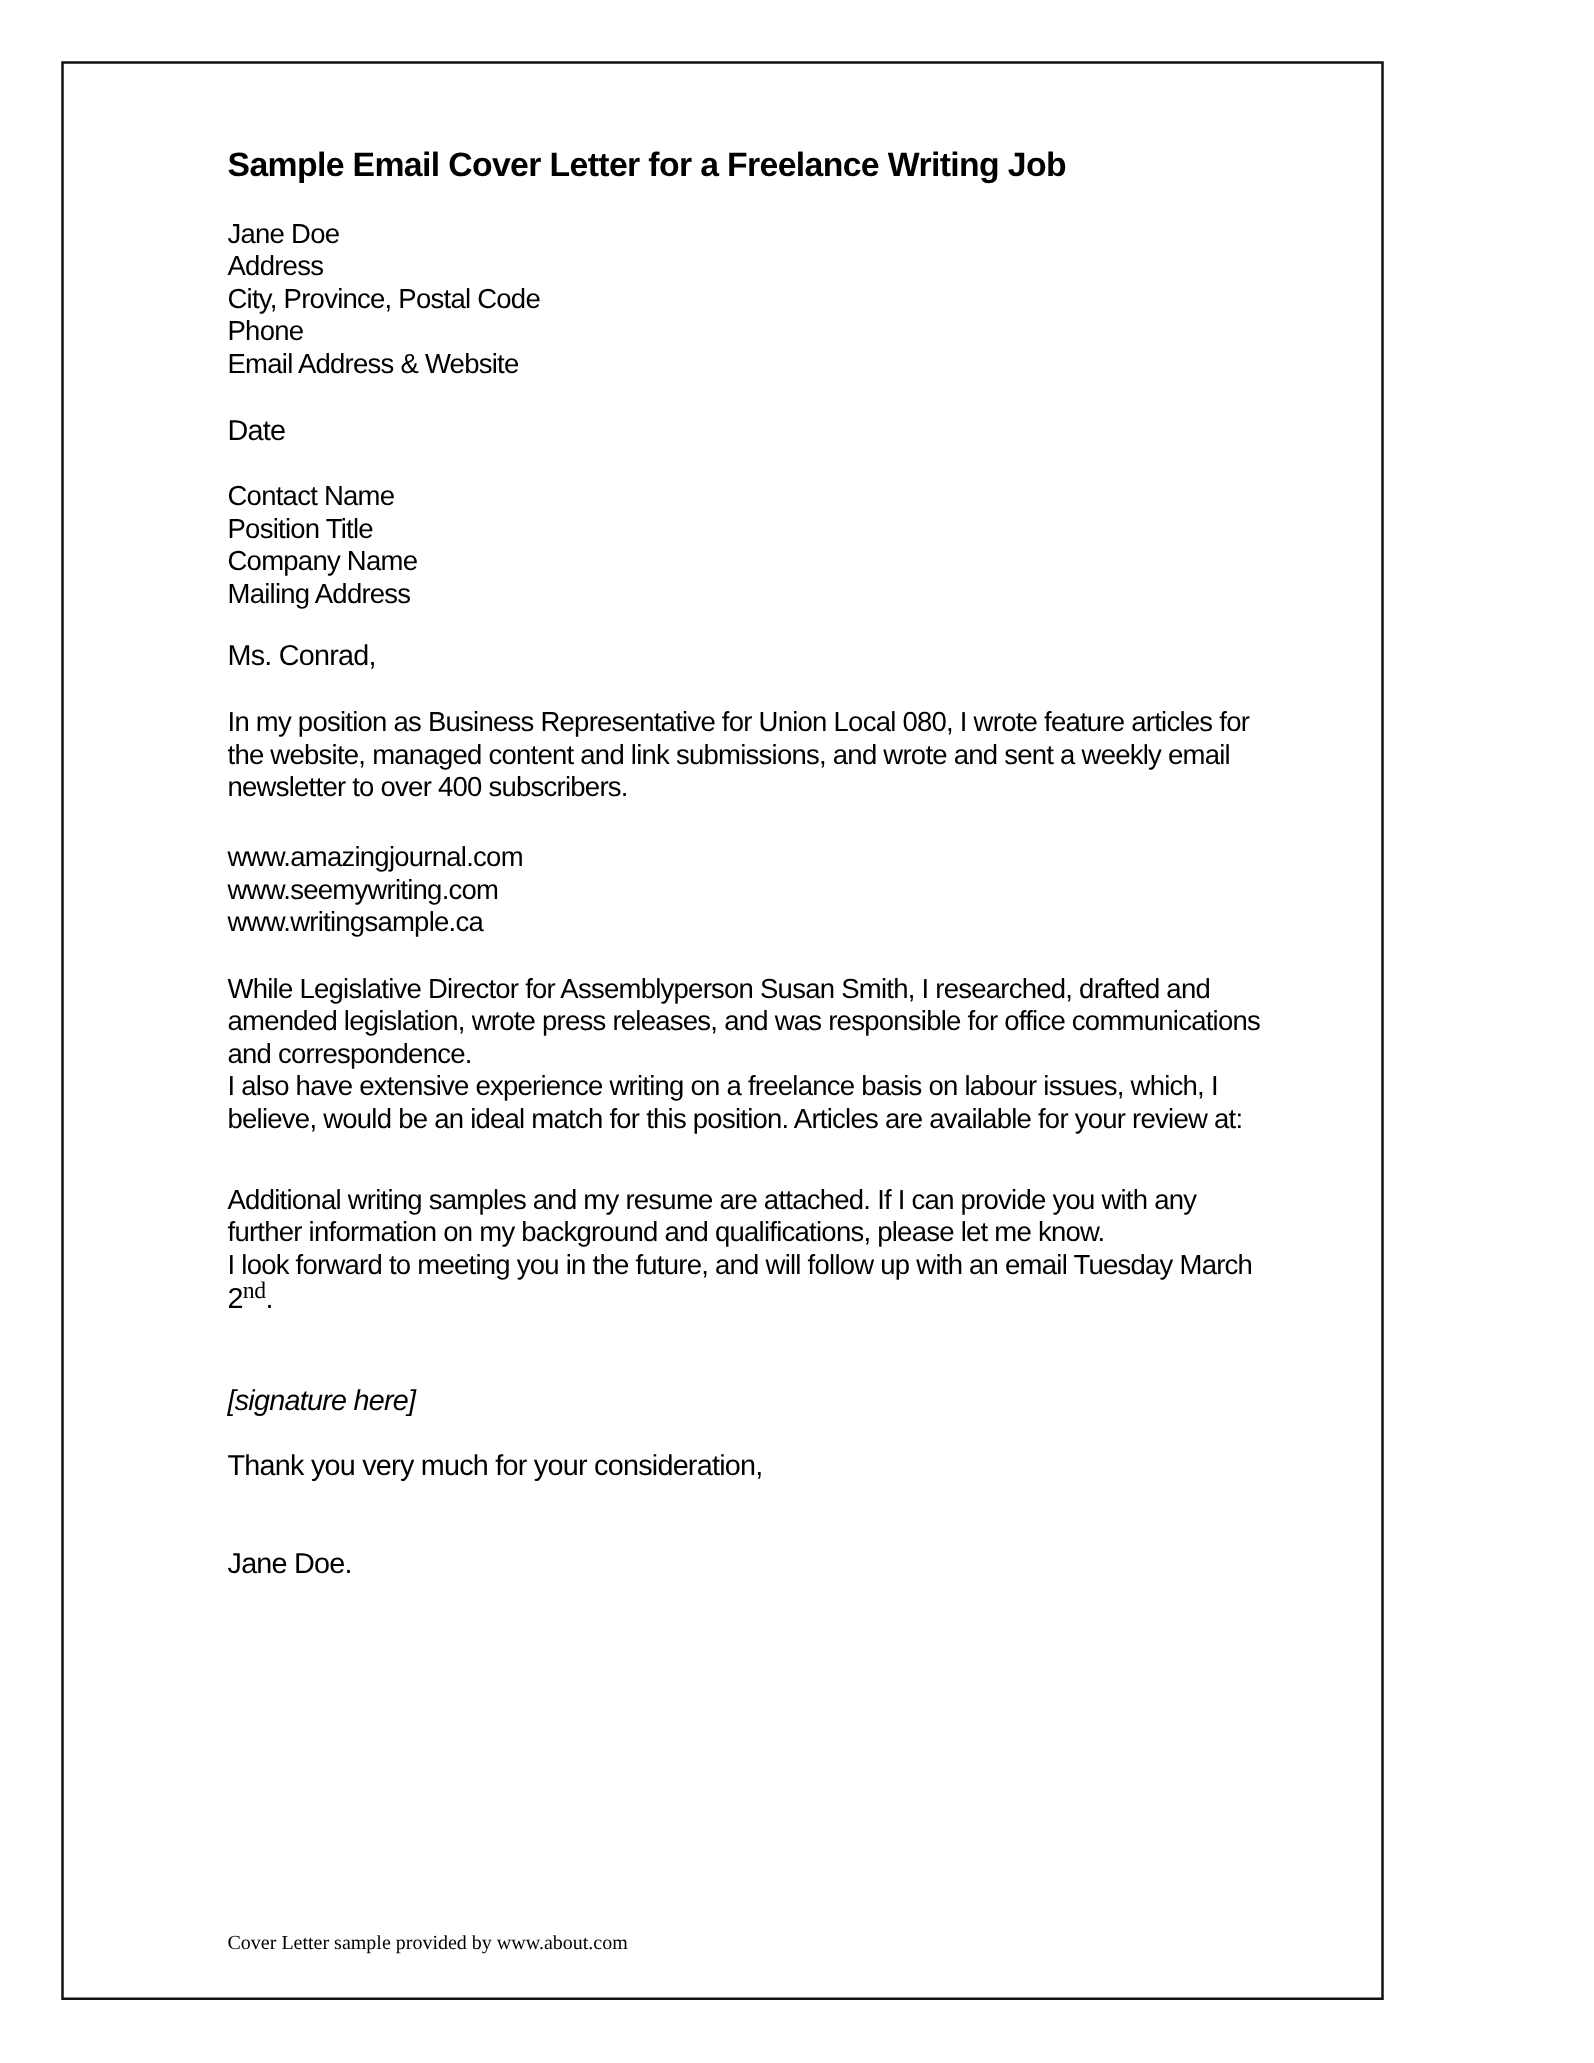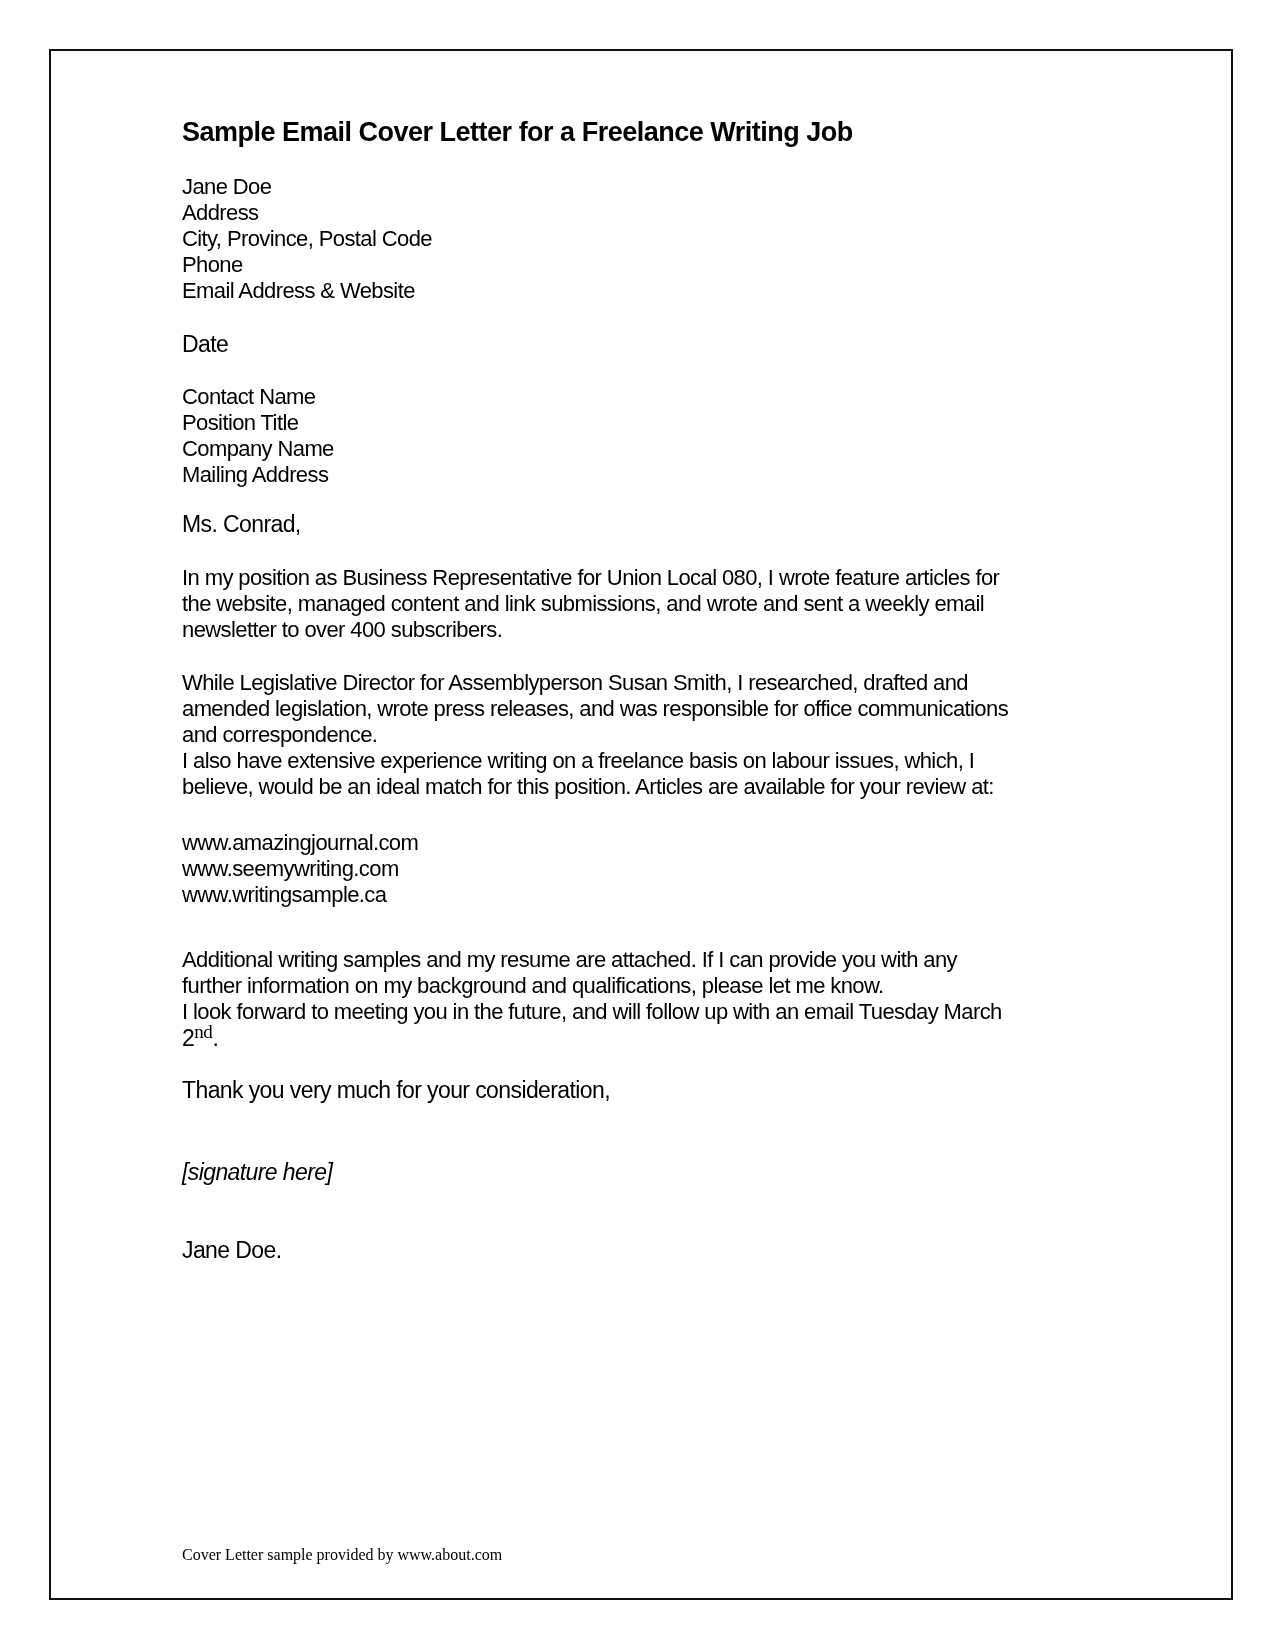--- a/index.html
+++ b/index.html
@@ -7,21 +7,21 @@
     width: 1275px;
     height: 1650px;
     background: #ffffff;
     font-family: "Liberation Sans", "DejaVu Sans", sans-serif;
     color: #000000;
   }
   .page-frame {
     position: absolute;
     left: 49px;
     top: 49px;
-    width: 1184px;
+    width: 1058px;
     height: 1551px;
     border: 2px solid #111111;
     background: #ffffff;
   }
   .content {
     position: absolute;
     left: 0;
     top: 0;
     width: 100%;
     height: 100%;
@@ -100,39 +100,39 @@
 Company Name
 Mailing Address</div>
 
     <div class="line mt-salutation">Ms. Conrad,</div>
 
 
     <div class="block mt-p2">In my position as Business Representative for Union Local 080, I wrote feature articles for
 the website, managed content and link submissions, and wrote and sent a weekly email
 newsletter to over 400 subscribers.</div>
 
+    <div class="block mt-links">www.amazingjournal.com
+www.seemywriting.com
+www.writingsample.ca</div>
+
     <div class="block mt-p3">While Legislative Director for Assemblyperson Susan Smith, I researched, drafted and
 amended legislation, wrote press releases, and was responsible for office communications
 and correspondence.
 I also have extensive experience writing on a freelance basis on labour issues, which, I
 believe, would be an ideal match for this position. Articles are available for your review at:</div>
-
-    <div class="block mt-links">www.amazingjournal.com
-www.seemywriting.com
-www.writingsample.ca</div>
 
     <div class="mt-p4">
       <div class="block">Additional writing samples and my resume are attached. If I can provide you with any
 further information on my background and qualifications, please let me know.
 I look forward to meeting you in the future, and will follow up with an email Tuesday March</div>
       <div class="line"><span>2</span><sup class="ord">nd</sup><span>.</span></div>
     </div>
 
+    <div class="line italic mt-signature">[signature here]</div>
+
     <div class="line mt-thanks">Thank you very much for your consideration,</div>
-
-    <div class="line italic mt-signature">[signature here]</div>
 
     <div class="line mt-name">Jane Doe.</div>
 
     <div class="footer-credit">Cover Letter sample provided by www.about.com</div>
 
   </div>
 </div>
 
 </body></html>

